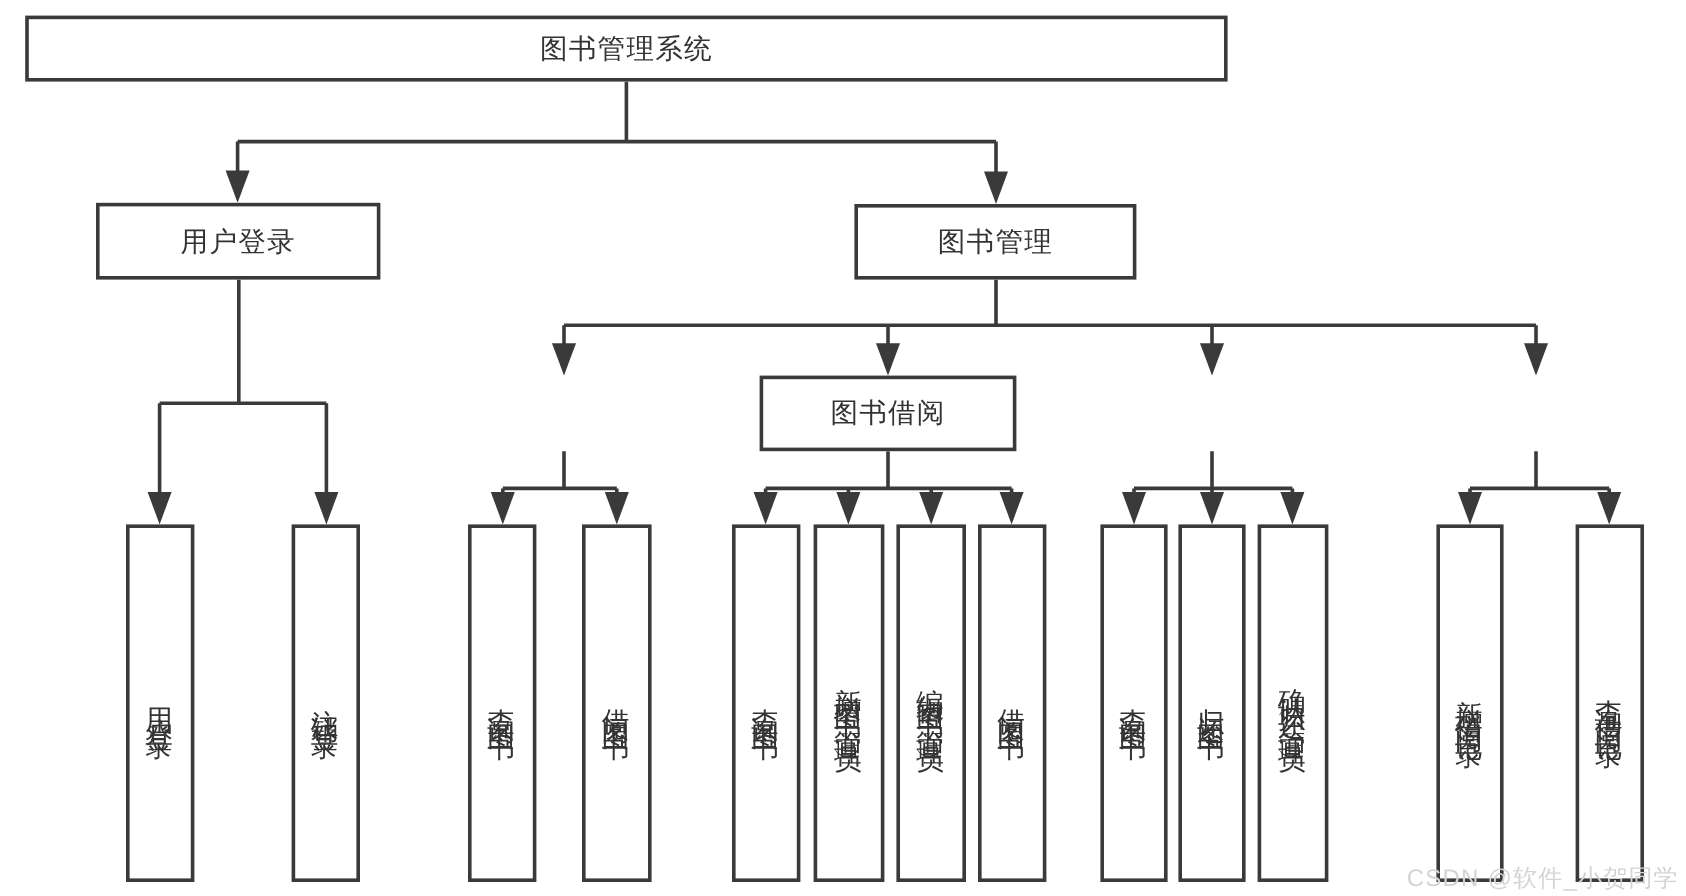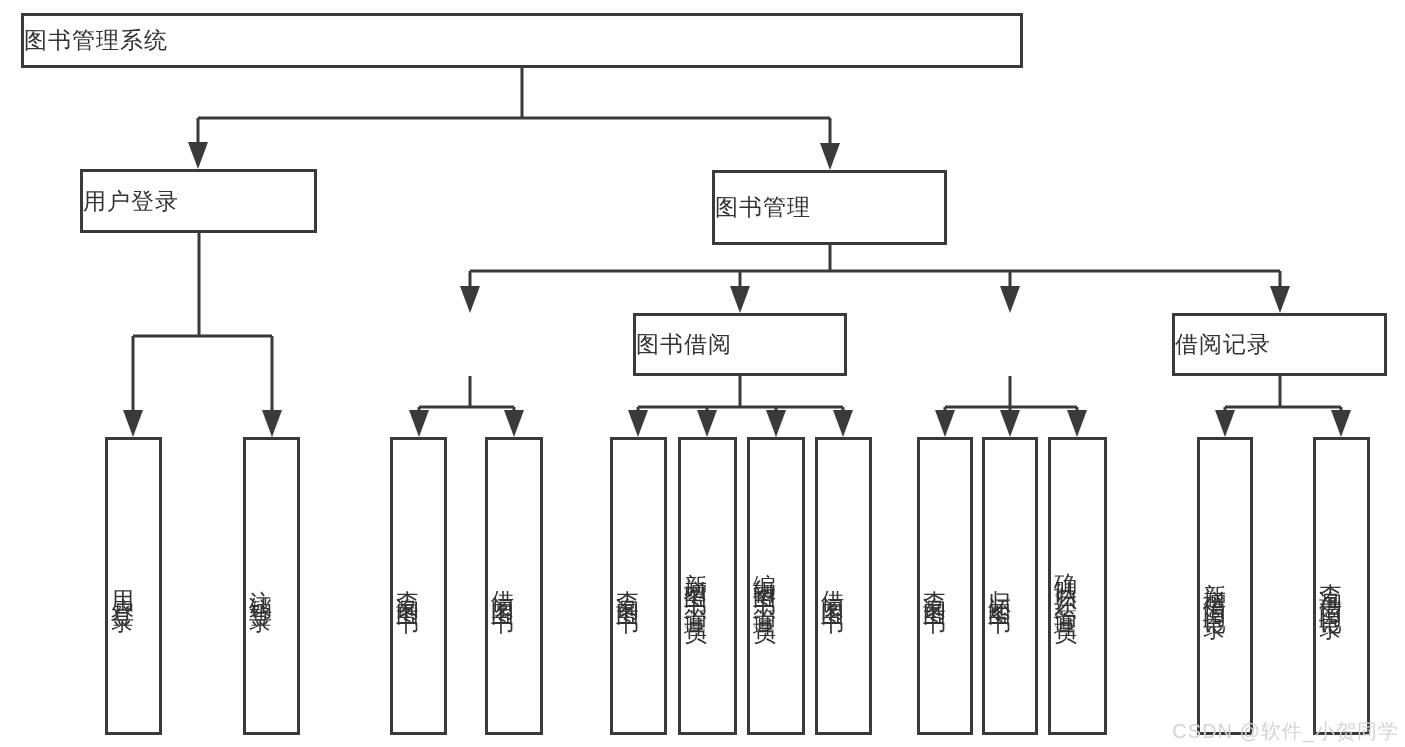--- a/index.html
+++ b/index.html
@@ -9,37 +9,37 @@
     background:#ffffff;
     font-family:"Liberation Sans","DejaVu Sans",sans-serif;
     overflow:hidden;
   }
   #wires{position:absolute;left:0;top:0;z-index:1;}
   .hbox,.vbox{
     position:absolute;
     box-sizing:border-box;
     border:3px solid #3a3a3a;
     background:#ffffff;
-    display:flex;align-items:center;
+    display:flex;align-items:center;justify-content:center;
     color:#333333;
     z-index:2;
   }
   .hbox{font-size:23px;letter-spacing:1px;}
   .vbox span{
     writing-mode:vertical-rl;
     text-orientation:mixed;
     font-size:23px;
     letter-spacing:7px;
     white-space:nowrap;
   }
   
   #n-root{left:21px;top:13px;width:1002px;height:55px;}
   
   #n-login{left:80px;top:169px;width:237px;height:64px;}
-  #n-mgmt{left:712px;top:170px;width:235px;height:75px;}
+  #n-mgmt{left:712px;top:170px;width:235px;height:63px;}
   
   #n-newbook{left:362px;top:313px;width:216px;height:63px;}
   #n-borrow{left:633px;top:313px;width:214px;height:63px;}
   #n-current{left:902px;top:313px;width:215px;height:63px;}
   #n-record{left:1172px;top:313px;width:215px;height:63px;}
   
   .vbox{top:437px;height:298px;}
   #l-userlogin{left:105px;width:57px;}
   #l-logout{left:243px;width:57px;}
   #l-nb-query{left:390px;width:57px;}
@@ -121,23 +121,20 @@
   <div class="hbox" id="n-login">
     <span>用户登录</span>
   </div>
   <div class="hbox" id="n-mgmt">
     <span>图书管理</span>
   </div>
 
   <div class="hbox" id="n-borrow">
     <span>图书借阅</span>
   </div>
-  <div class="hbox" id="n-record">
-    <span>借阅记录</span>
-  </div>
 
   <div class="vbox" id="l-userlogin">
     <span>用户登录</span>
   </div>
   <div class="vbox" id="l-logout">
     <span>注销登录</span>
   </div>
   <div class="vbox" id="l-nb-query">
     <span>查询图书</span>
   </div>

